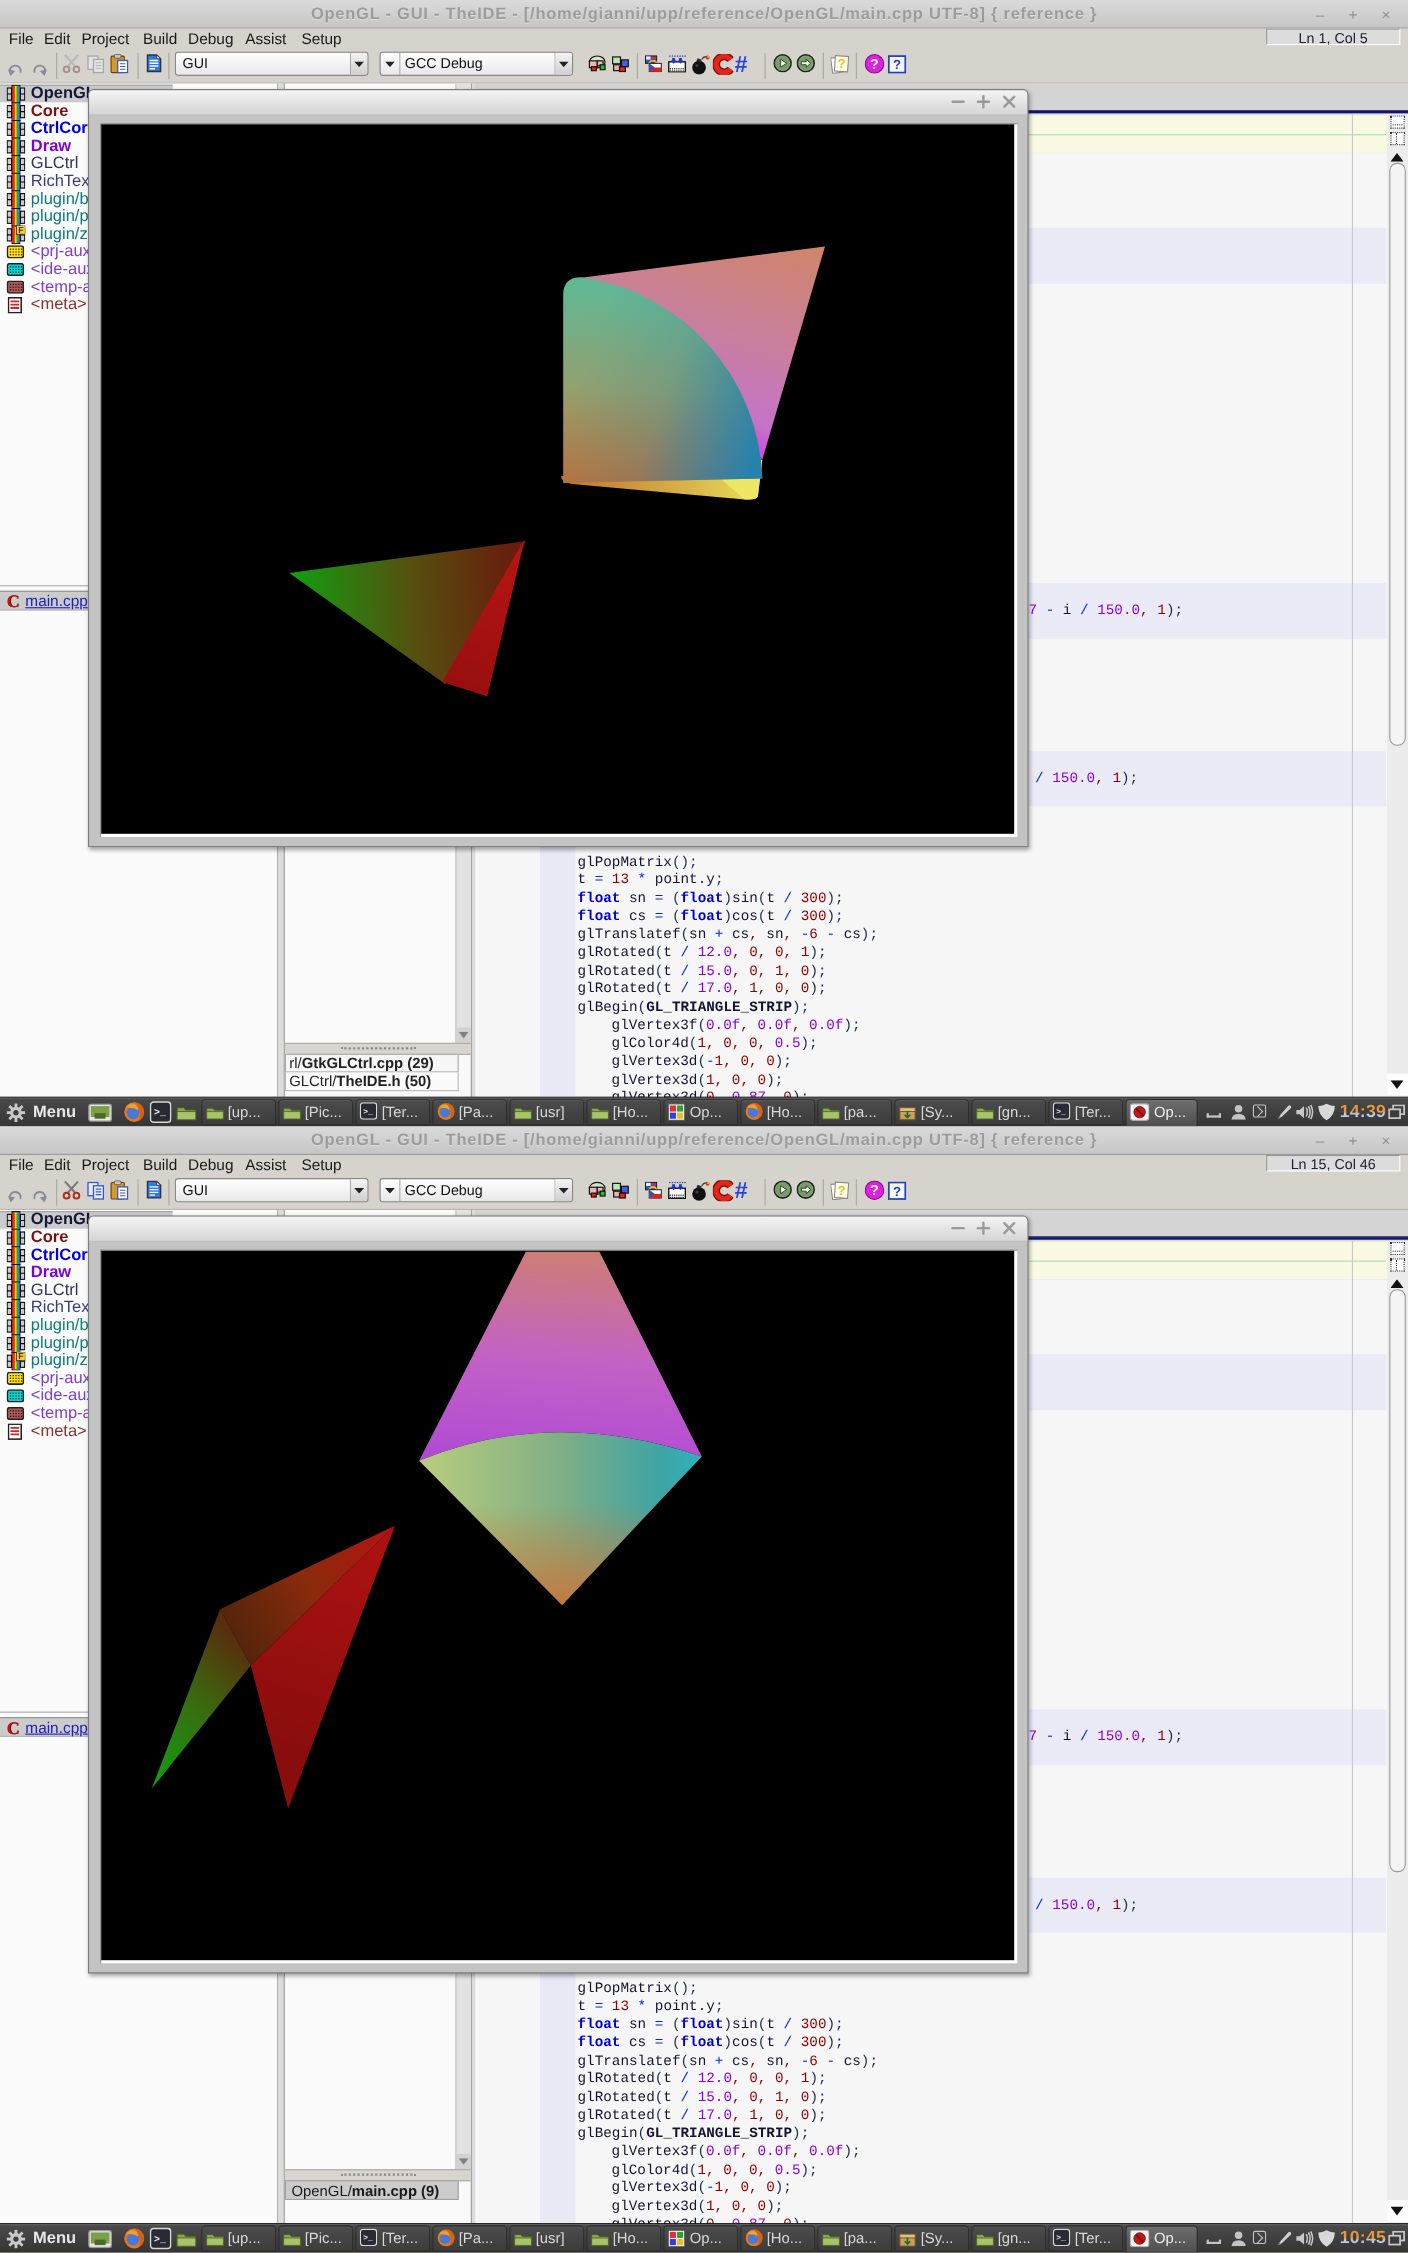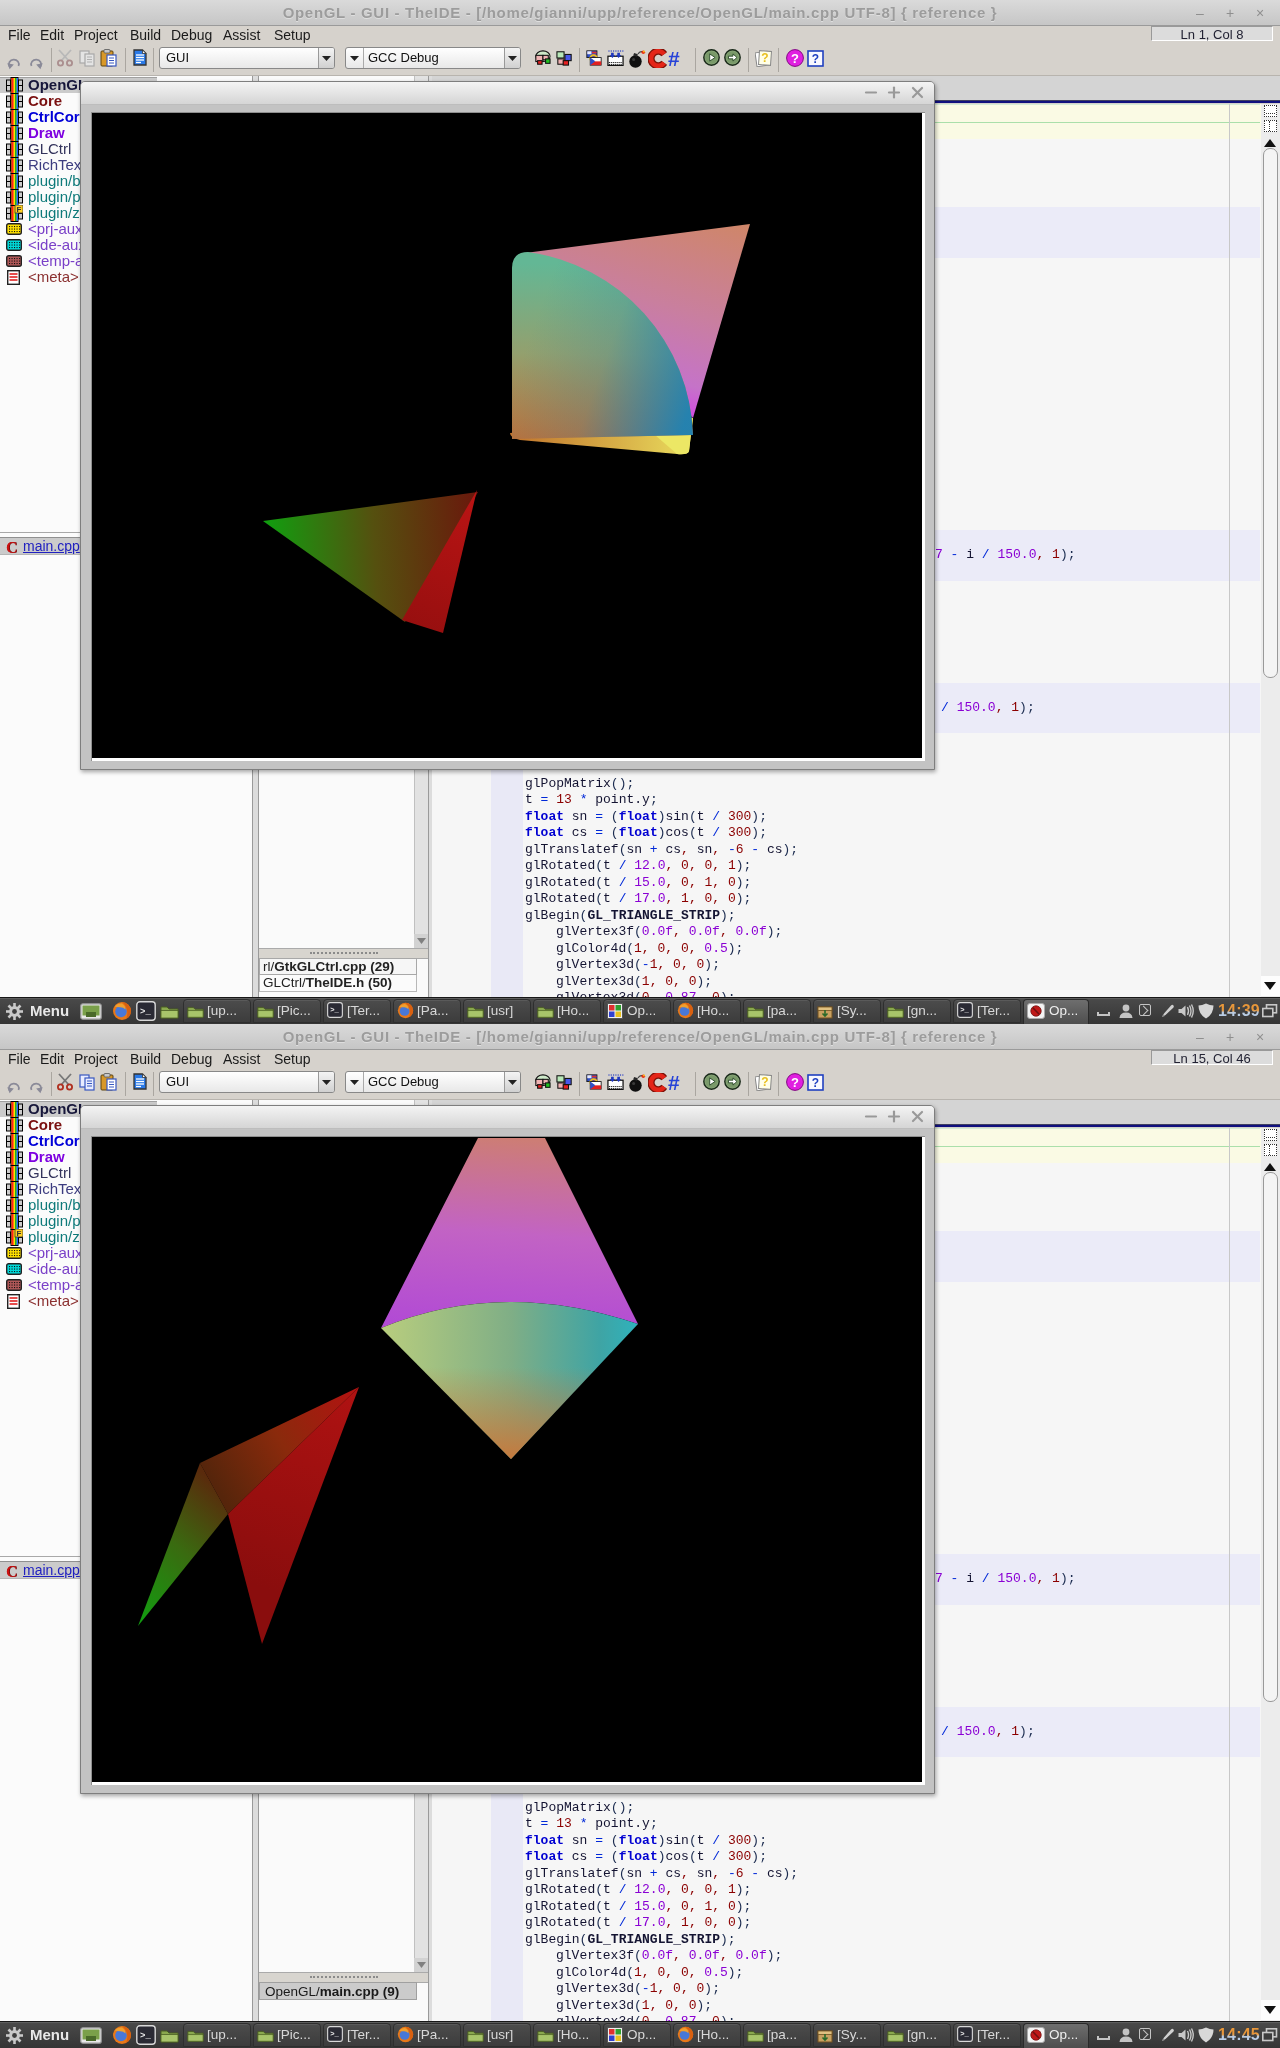--- a/index.html
+++ b/index.html
@@ -6,21 +6,21 @@
 <div style="position:absolute;left:1222px;top:5px;width:16px;height:16px;line-height:16px;text-align:center;font-size:14px;color:#8f8f8f;">+</div>
 <div style="position:absolute;left:1252px;top:5px;width:16px;height:16px;line-height:16px;text-align:center;font-size:14px;color:#8f8f8f;">×</div>
 <div style="position:absolute;left:0;top:26px;width:1280px;height:18px;background:#d6d2cc;"></div>
 <div style="position:absolute;left:8px;top:26px;height:18px;line-height:18px;font-size:14px;color:#1a1a1a;">File</div>
 <div style="position:absolute;left:40px;top:26px;height:18px;line-height:18px;font-size:14px;color:#1a1a1a;">Edit</div>
 <div style="position:absolute;left:74px;top:26px;height:18px;line-height:18px;font-size:14px;color:#1a1a1a;">Project</div>
 <div style="position:absolute;left:130px;top:26px;height:18px;line-height:18px;font-size:14px;color:#1a1a1a;">Build</div>
 <div style="position:absolute;left:171px;top:26px;height:18px;line-height:18px;font-size:14px;color:#1a1a1a;">Debug</div>
 <div style="position:absolute;left:223px;top:26px;height:18px;line-height:18px;font-size:14px;color:#1a1a1a;">Assist</div>
 <div style="position:absolute;left:274px;top:26px;height:18px;line-height:18px;font-size:14px;color:#1a1a1a;">Setup</div>
-<div style="position:absolute;left:1151px;top:26px;width:122px;height:15px;background:#dcdcdc;border:1px solid #999;border-bottom-color:#fff;border-right-color:#fff;line-height:15px;text-align:center;font-size:13px;color:#223;">Ln 1, Col 8</div>
+<div style="position:absolute;left:1151px;top:26px;width:122px;height:15px;background:#dcdcdc;border:1px solid #999;border-bottom-color:#fff;border-right-color:#fff;line-height:15px;text-align:center;font-size:13px;color:#223;">Ln 1, Col 5</div>
 <div style="position:absolute;left:0;top:44px;width:1280px;height:32px;background:#d6d2cc;border-bottom:1px solid #b8b4ae;"></div>
 <svg style="position:absolute;left:7px;top:56px" width="14" height="14" viewBox="0 0 14 14">
     <g>
       <path d="M2.5 10.5 A5 4.6 0 1 1 11.5 10" fill="none" stroke="#8a8a98" stroke-width="1.7"></path>
       <path d="M0.3 7.2 L6.8 8.6 L2.6 13.2 Z" fill="#8a8a98"></path>
     </g>
   </svg>
 <svg style="position:absolute;left:29px;top:56px" width="14" height="14" viewBox="0 0 14 14">
     <g transform="scale(-1,1) translate(-14,0)">
       <path d="M2.5 10.5 A5 4.6 0 1 1 11.5 10" fill="none" stroke="#8a8a98" stroke-width="1.7"></path>
@@ -1203,16 +1203,16 @@
     <path d="M2 13 L4 9.5 L11 1.5 Q12.5 0 13.5 1.5 Q14.5 3 13 4 L5.5 11 Z" fill="#d0d0d0"></path>
     <path d="M2 13 L4.5 12.2 L3 10.5 Z" fill="#888"></path>
   </svg>
 <svg style="position:absolute;left:1178px;top:2028px" width="18" height="14" viewBox="0 0 18 14">
     <path d="M0.5 5 L3.5 5 L7.5 1.5 L7.5 12.5 L3.5 9 L0.5 9 Z" fill="#c8c8c8"></path>
     <path d="M9.5 3 Q11.5 7 9.5 11 M11.5 1.5 Q14.5 7 11.5 12.5 M13.5 0.5 Q17 7 13.5 13.5" stroke="#c8c8c8" stroke-width="1.4" fill="none"></path>
   </svg>
 <svg style="position:absolute;left:1198px;top:2027px" width="16" height="16" viewBox="0 0 16 16">
     <path d="M8 0.5 Q12 2.5 15.5 2.5 Q15.5 11 8 15.5 Q0.5 11 0.5 2.5 Q4 2.5 8 0.5 Z" fill="#d8d8d8"></path>
   </svg>
-<div style="position:absolute;left:1218px;top:2025px;height:20px;line-height:20px;font-size:16px;font-weight:bold;letter-spacing:0.2px;background:linear-gradient(#e8973a 46%,#b9cce4 58%);-webkit-background-clip:text;background-clip:text;color:transparent;">14:45</div>
+<div style="position:absolute;left:1218px;top:2025px;height:20px;line-height:20px;font-size:16px;font-weight:bold;letter-spacing:0.2px;background:linear-gradient(#e8973a 46%,#b9cce4 58%);-webkit-background-clip:text;background-clip:text;color:transparent;">10:45</div>
 <svg style="position:absolute;left:1262px;top:2028px" width="16" height="14" viewBox="0 0 16 14">
     <rect x="4.5" y="0.8" width="10" height="8" fill="none" stroke="#c8c8c8" stroke-width="1.6"></rect>
     <rect x="0.8" y="4.5" width="10" height="8" fill="#3c3c3c" stroke="#c8c8c8" stroke-width="1.6"></rect>
   </svg>
 </body></html>

